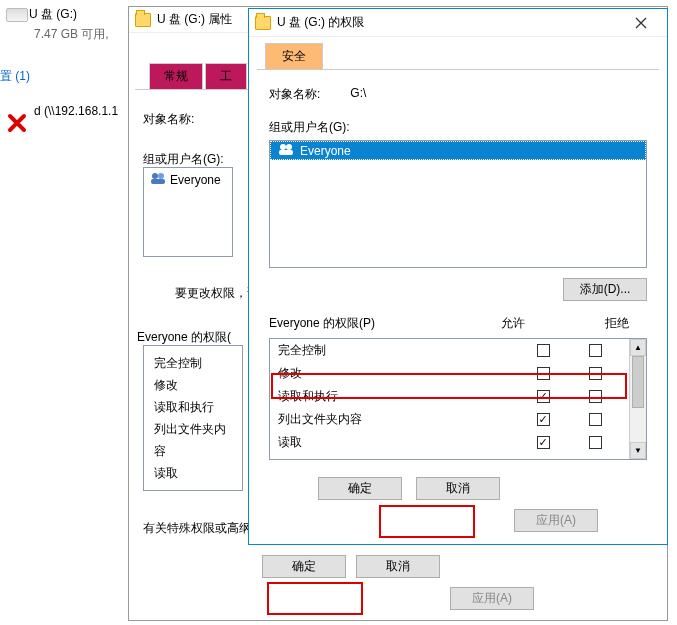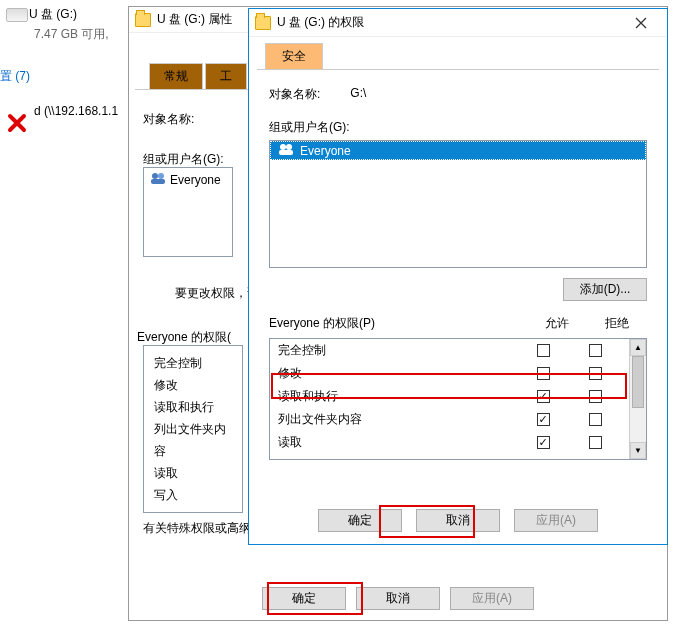--- a/index.html
+++ b/index.html
@@ -16,52 +16,52 @@
 .red-x svg { display: block; }
 
 
 .win { position: absolute; background: #fff; border: 1px solid #999; }
 .win.props { left: 128px; top: 6px; width: 540px; height: 615px; }
 .titlebar { height: 26px; display: flex; align-items: center; gap: 6px; padding: 0 6px; background: #fff; border-bottom: 1px solid #eee; }
 .titlebar .folder-icon, .titlebar2 .folder-icon { width: 16px; height: 14px; background: #ffd76a; border: 1px solid #d9a300; border-radius: 1px; position: relative; }
 .titlebar .folder-icon::before, .titlebar2 .folder-icon::before { content: ""; position: absolute; top:-4px; left:0; width:7px; height:4px; background:#ffd76a; border:1px solid #d9a300; border-bottom:0; border-radius:1px 1px 0 0; }
 .tabs { display:flex; gap:2px; padding:8px 8px 0 20px; height:28px; align-items:flex-end; }
 .tab { padding:4px 14px; border:1px solid #ccc; border-bottom:none; background:#fff; }
-.tab.inactive { background:#a16207; }
+.tab.inactive { background:#be185d; }
 .sep { border-top:1px solid #ccc; margin:0 6px; }
 .label-l { position:absolute; left:14px; }
 .lbl-obj { top:104px; }
 .lbl-grp { top:144px; }
 .inner-list { position:absolute; left:14px; top:160px; width:90px; height:90px; border:1px solid #8e9bad; background:#fff; padding:4px 6px;}
 .inner-list-item { display:flex; align-items:center; gap:4px; }
 .usr-icon { display:inline-block; }
 .chg-hint { position:absolute; left:14px; top:278px;margin-left:32px; }
 .perm-hdr { position:absolute; left:8px; top:322px; }
 .perm-box { position:absolute; left:14px; top:338px; width:100px; border:1px solid #8e9bad; background:#fff; padding:6px 10px; line-height:22px; }
 .adv-hint { position:absolute; left:14px; top:504px;margin-top:9px; }
 .btn-row { position:absolute; left:0; right:0; bottom:10px; display:flex; gap:10px; justify-content:center; padding:0 14px;}
 .btn { width:84px; height:23px; border:1px solid #adadad; background:#e1e1e1; display:flex; align-items:center; justify-content:center; cursor:default;}
-.btn.disabled { color:#888; }
+.btn.disabled { color:#888;margin-top:32px; }
 .redbox { position:absolute; border:2px solid #d00; pointer-events:none; }
 
 
 .win.perms { left: 248px; top: 8px; width: 420px; height: 537px; border-color:#0a84d0; }
 .titlebar2 { height:28px; display:flex; align-items:center; gap:6px; padding:0 6px; border-bottom:1px solid #eee;}
 .title-spacer { flex:1;}
 .close-btn { width:40px; height:28px; display:flex; align-items:center; justify-content:center; }
 .tabs2 { display:flex; padding:10px 0 0 16px; height:32px; align-items:flex-end; }
 .tab2 { padding:4px 16px; border:1px solid #ccc; border-bottom:none; background:#fdba74; }
 .sep2 { border-top:1px solid #ccc; margin:0 8px; }
 .body2 { position:relative; padding:16px 20px 0 20px; }
 .row2 { display:flex; gap:30px; margin-bottom:16px; }
 .lst { border:1px solid #8e9bad; background:#fff; height:128px; }
 .lst-item { background:#0a84d0; color:#fff; display:flex; align-items:center; gap:6px; padding:2px 8px; outline:1px dotted #fff; outline-offset:-1px; }
 .lst-item .usr-icon { filter:brightness(1.6); }
 .btns2 { display:flex; gap:26px; justify-content:flex-end; margin:10px 0 14px 0;}
-.perm-head { display:flex; }
+.perm-head { display:flex;gap:44px; }
 .perm-head .c1{ flex:1; }
 .perm-head .c2, .perm-head .c3 { width:60px; text-align:center; }
 .perm-wrap { border:1px solid #8e9bad; display:flex; height:122px; }
 .perm-list { flex:1; overflow:hidden; }
 .perm-row { display:flex; align-items:center; height:23px; padding:0 8px; }
 .perm-row .c1{ flex:1; }
 .perm-row .c2, .perm-row .c3 { width:52px; display:flex; justify-content:center; }
 .cb { width:13px; height:13px; border:1px solid #333; background:#fff; display:flex; align-items:center; justify-content:center; }
 .cb.checked::after { content:"✓"; font-size:11px; line-height:1; }
 .scroll { width:17px; background:#f0f0f0; border-left:1px solid #ccc; display:flex; flex-direction:column; }
@@ -72,21 +72,21 @@
 </style>
 </head>
 <body>
 
 <div class="bg">
   <div class="drive-row">
     <span class="drive-icon"></span>
     <span>U 盘 (G:)</span>
   </div>
   <div class="drive-sub">7.47 GB 可用,</div>
-  <div class="place-link">置 (7)</div>
+  <div class="place-link">置 (1)</div>
   <div class="net-row">d (\\192.168.1.1</div>
   <span class="red-x">
       <svg width="22" height="22">
         <path d="M4 4 L18 18 M18 4 L4 18" stroke="#d00" stroke-width="4" stroke-linecap="round"></path>
       </svg>
     </span>
 </div>
 
 <div class="win props">
   <div class="titlebar">
@@ -112,21 +112,20 @@
     </div>
   </div>
   <div class="chg-hint">要更改权限，请单</div>
   <div class="perm-hdr">Everyone 的权限(</div>
   <div class="perm-box">
     <div>完全控制</div>
     <div>修改</div>
     <div>读取和执行</div>
     <div>列出文件夹内容</div>
     <div>读取</div>
-    <div>写入</div>
   </div>
   <div class="adv-hint">有关特殊权限或高纲</div>
   <div class="btn-row">
     <div class="btn">确定</div>
     <div class="btn">取消</div>
     <div class="btn disabled">应用(A)</div>
   </div>
   <div class="redbox" style="left:138px; bottom:5px; width:96px; height:33px;"></div>
 </div>
 

